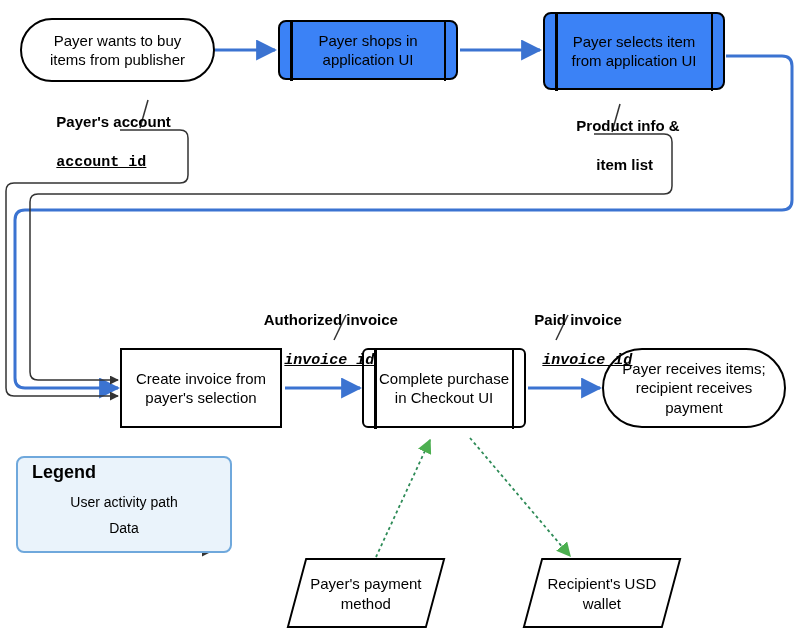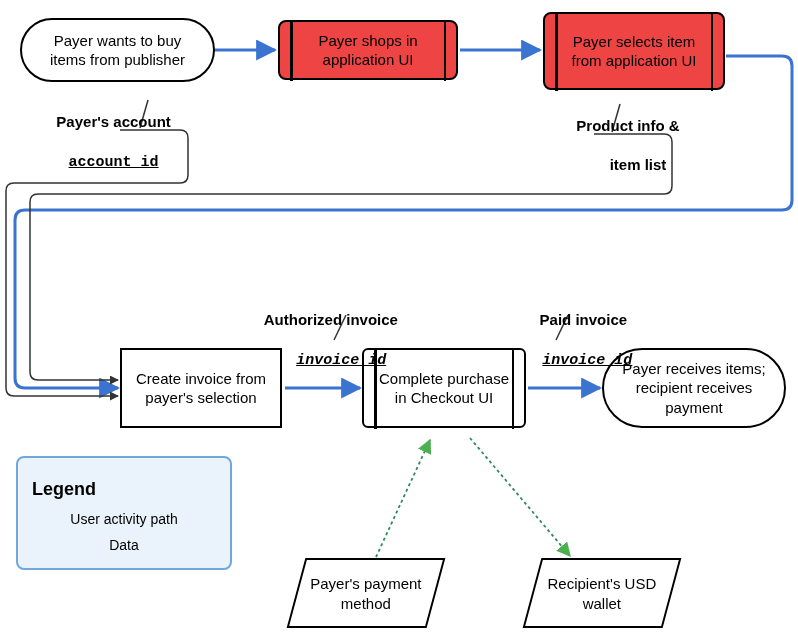--- a/index.html
+++ b/index.html
@@ -23,21 +23,21 @@
     line-height: 1.3;
     padding: 8px 12px;
   }
   .oval {
     border: 2.5px solid #000;
     border-radius: 40px;
     background: #fff;
   }
   .yellow-tabbed {
     border: 2.5px solid #000;
-    background: #ef4444;
+    background: #3b82f6;
     border-radius: 8px;
     position: absolute;
   }
   .yellow-tabbed::before, .yellow-tabbed::after {
     content: '';
     position: absolute;
     top: -2.5px;
     bottom: -2.5px;
     width: 2.5px;
     background: #000;
@@ -74,30 +74,29 @@
     display: inline-block;
     transform: skewX(15deg);
   }
   .label {
     position: absolute;
     font-size: 15px;
     font-weight: 600;
     color: #000;
     line-height: 1.3;
     white-space: pre;
-    text-align: center;
   }
   .label .mono { font-family: "Courier New", monospace; font-weight: 600; text-decoration: underline; }
   .label .italic { font-style: italic; }
   .legend {
     position: absolute;
     border: 2px solid #6fa8dc;
     border-radius: 8px;
     background: #eaf3fb;
-    padding: 21px 14px 10px 14px;
+    padding: 4px 14px 10px 14px;
     font-size: 14px;
   }
   .legend h3 { margin: 0 0 6px 0; font-size: 18px; font-weight: 600; }
   .legend-row { display: flex; align-items: center; height: 26px; }
   .legend-label { flex: 1; text-align: center; }
   svg.connections {
     position: absolute;
     top: 0; left: 0;
     width: 798px; height: 641px;
     pointer-events: none;

